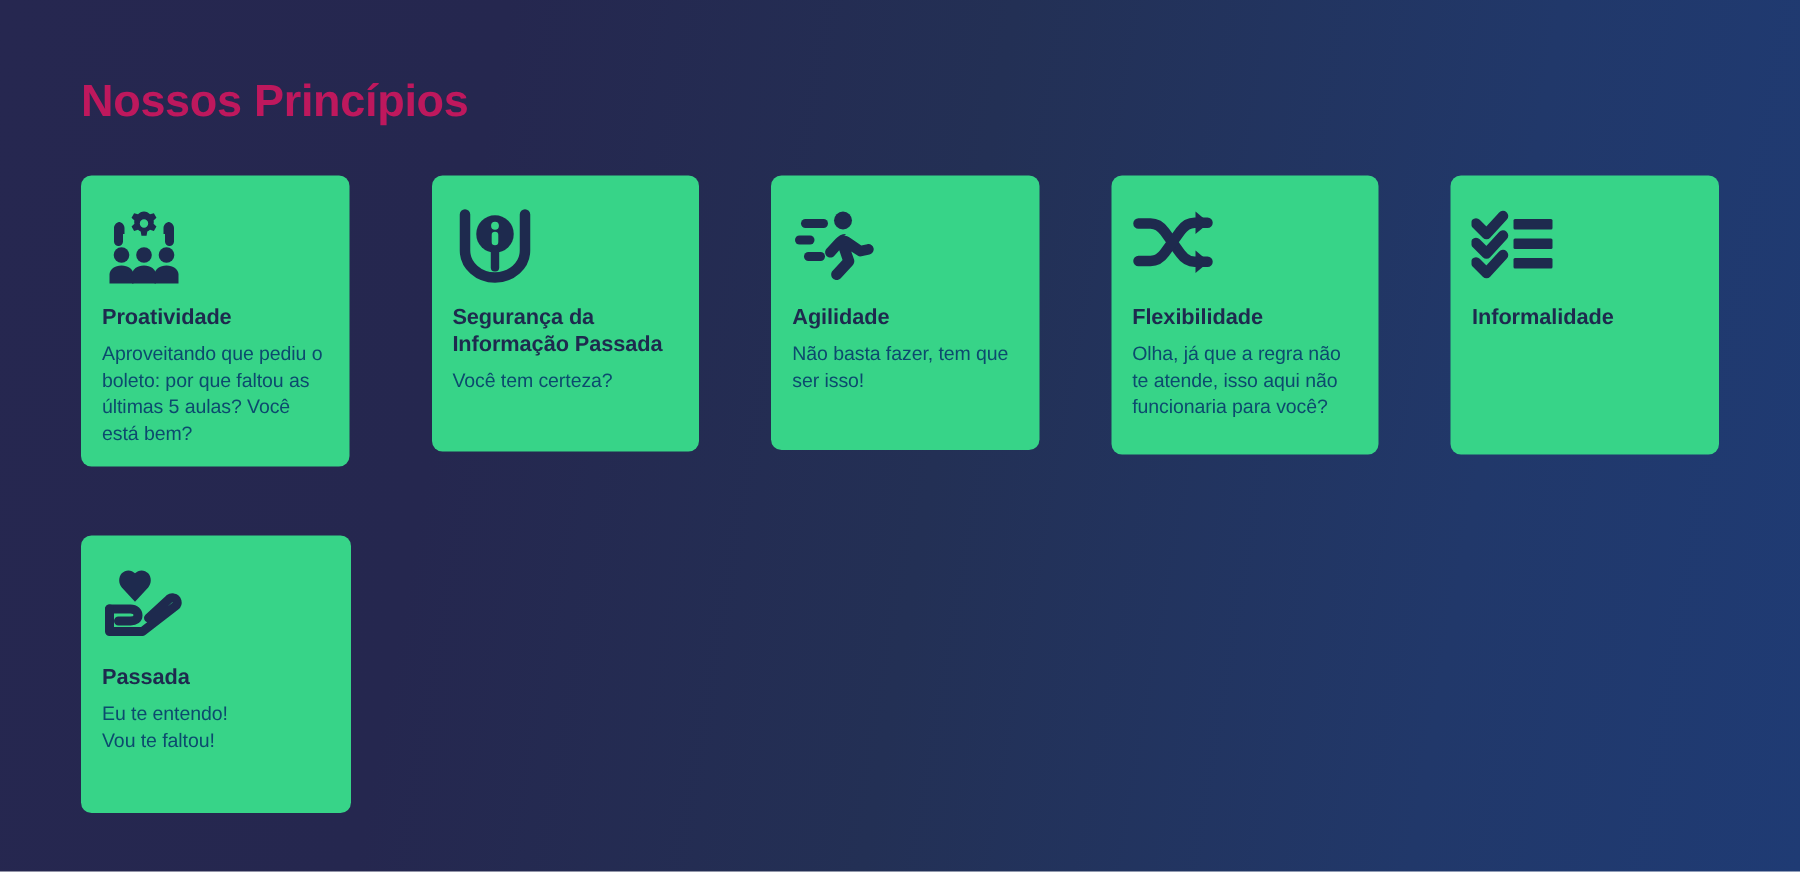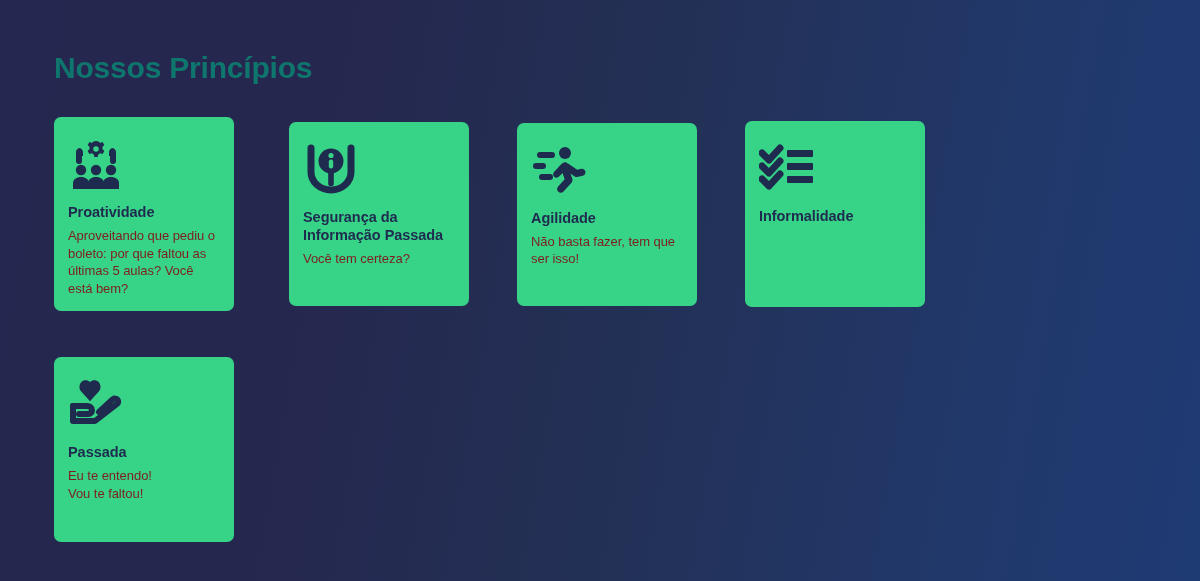--- a/index.html
+++ b/index.html
@@ -21,36 +21,36 @@
     inset: 0;
     padding: 0;
   }
 
   .page-title {
     position: absolute;
     left: 54px;
     top: 49px;
     font-size: 30px;
     font-weight: bold;
-    color: #0f766e;
+    color: #be185d;
     letter-spacing: -0.2px;
     line-height: 38px;
   }
 
   .cards-grid {
     position: absolute;
     left: 54px;
     top: 117px;
     width: 1092px;
   }
 
   .card-row {
     display: flex;
     gap: 48px;
-    align-items: center;
+    align-items: flex-start;
   }
 
   .card-row.row-two {
     margin-top: 46px;
   }
 
   .card {
     width: 180px;
     background: #37d488;
     border-radius: 7px;
@@ -72,21 +72,21 @@
     font-size: 14.5px;
     font-weight: bold;
     color: #1e2a4e;
     line-height: 18px;
     margin-bottom: 6px;
     letter-spacing: -0.05px;
   }
 
   .card-desc {
     font-size: 13px;
-    color: #7f1d1d;
+    color: #0c4a6e;
     line-height: 17.5px;
     white-space: pre-line;
     letter-spacing: -0.05px;
   }
 
   
   .card.h-185 { min-height: 185px; }
   .card.h-184 { min-height: 184px; margin-left: 7px; }
   .card.h-183 { min-height: 183px; }
   .card.h-186 { min-height: 186px; }
@@ -141,20 +141,32 @@
             <path d="M36 17c-3 0-5 1.2-7 3.4l-6 6.5c-1.3 1.4-1.2 3.6.2 4.9 1.4 1.3 3.6 1.2 4.9-.2l3.4-3.7 2.2 6.4-6.6 7.2c-1.4 1.5-1.3 3.8.2 5.2 1.5 1.4 3.8 1.3 5.2-.2l8-8.7c1-1.1 1.3-2.6.8-4l-1.8-5.2 4.2 2.8c.8.5 1.7.7 2.6.5l5.4-1.2c1.9-.4 3.1-2.3 2.7-4.2-.4-1.9-2.3-3.1-4.2-2.7l-4 .9-7.3-5c-1.4-1-2.6-1.7-4.9-1.7h1z" fill="#1e2a4e"></path>
             <rect x="6" y="7" width="18" height="6" rx="3" fill="#1e2a4e"></rect>
             <rect x="2" y="18" width="13" height="6" rx="3" fill="#1e2a4e"></rect>
             <rect x="8" y="29" width="14" height="6" rx="3" fill="#1e2a4e"></rect>
           </svg>
         </span>
         <div class="card-title">Agilidade</div>
         <div class="card-desc">Não basta fazer, tem que ser isso!</div>
       </div>
 
+      <div class="card h-186">
+        <span class="card-icon">
+          <svg width="56" height="52" viewBox="0 0 56 52" fill="none" xmlns="http://www.w3.org/2000/svg">
+            <path d="M4 10h8c4 0 7 2 9.5 5.5L32 30c2.5 3.5 5.5 5.5 9.5 5.5H50" stroke="#1e2a4e" stroke-width="7" stroke-linecap="round"></path>
+            <path d="M4 35h8c4 0 7-2 9.5-5.5L32 15c2.5-3.5 5.5-5.5 9.5-5.5H50" stroke="#1e2a4e" stroke-width="7" stroke-linecap="round"></path>
+            <path d="M42 2l9 7.5-9 7.5z" fill="#1e2a4e"></path>
+            <path d="M42 28l9 7.5-9 7.5z" fill="#1e2a4e"></path>
+          </svg>
+        </span>
+        <div class="card-title">Flexibilidade</div>
+        <div class="card-desc">Olha, já que a regra não te atende, isso aqui não funcionaria para você?</div>
+      </div>
 
       <div class="card h-186">
         <span class="card-icon">
           <svg width="56" height="52" viewBox="0 0 56 52" fill="none" xmlns="http://www.w3.org/2000/svg">
             <path d="M3 10l7 7 11-12" stroke="#1e2a4e" stroke-width="7" stroke-linecap="round" stroke-linejoin="round"></path>
             <path d="M3 23l7 7 11-12" stroke="#1e2a4e" stroke-width="7" stroke-linecap="round" stroke-linejoin="round"></path>
             <path d="M3 36l7 7 11-12" stroke="#1e2a4e" stroke-width="7" stroke-linecap="round" stroke-linejoin="round"></path>
             <rect x="28" y="7" width="26" height="7" rx="1" fill="#1e2a4e"></rect>
             <rect x="28" y="20" width="26" height="7" rx="1" fill="#1e2a4e"></rect>
             <rect x="28" y="33" width="26" height="7" rx="1" fill="#1e2a4e"></rect>

